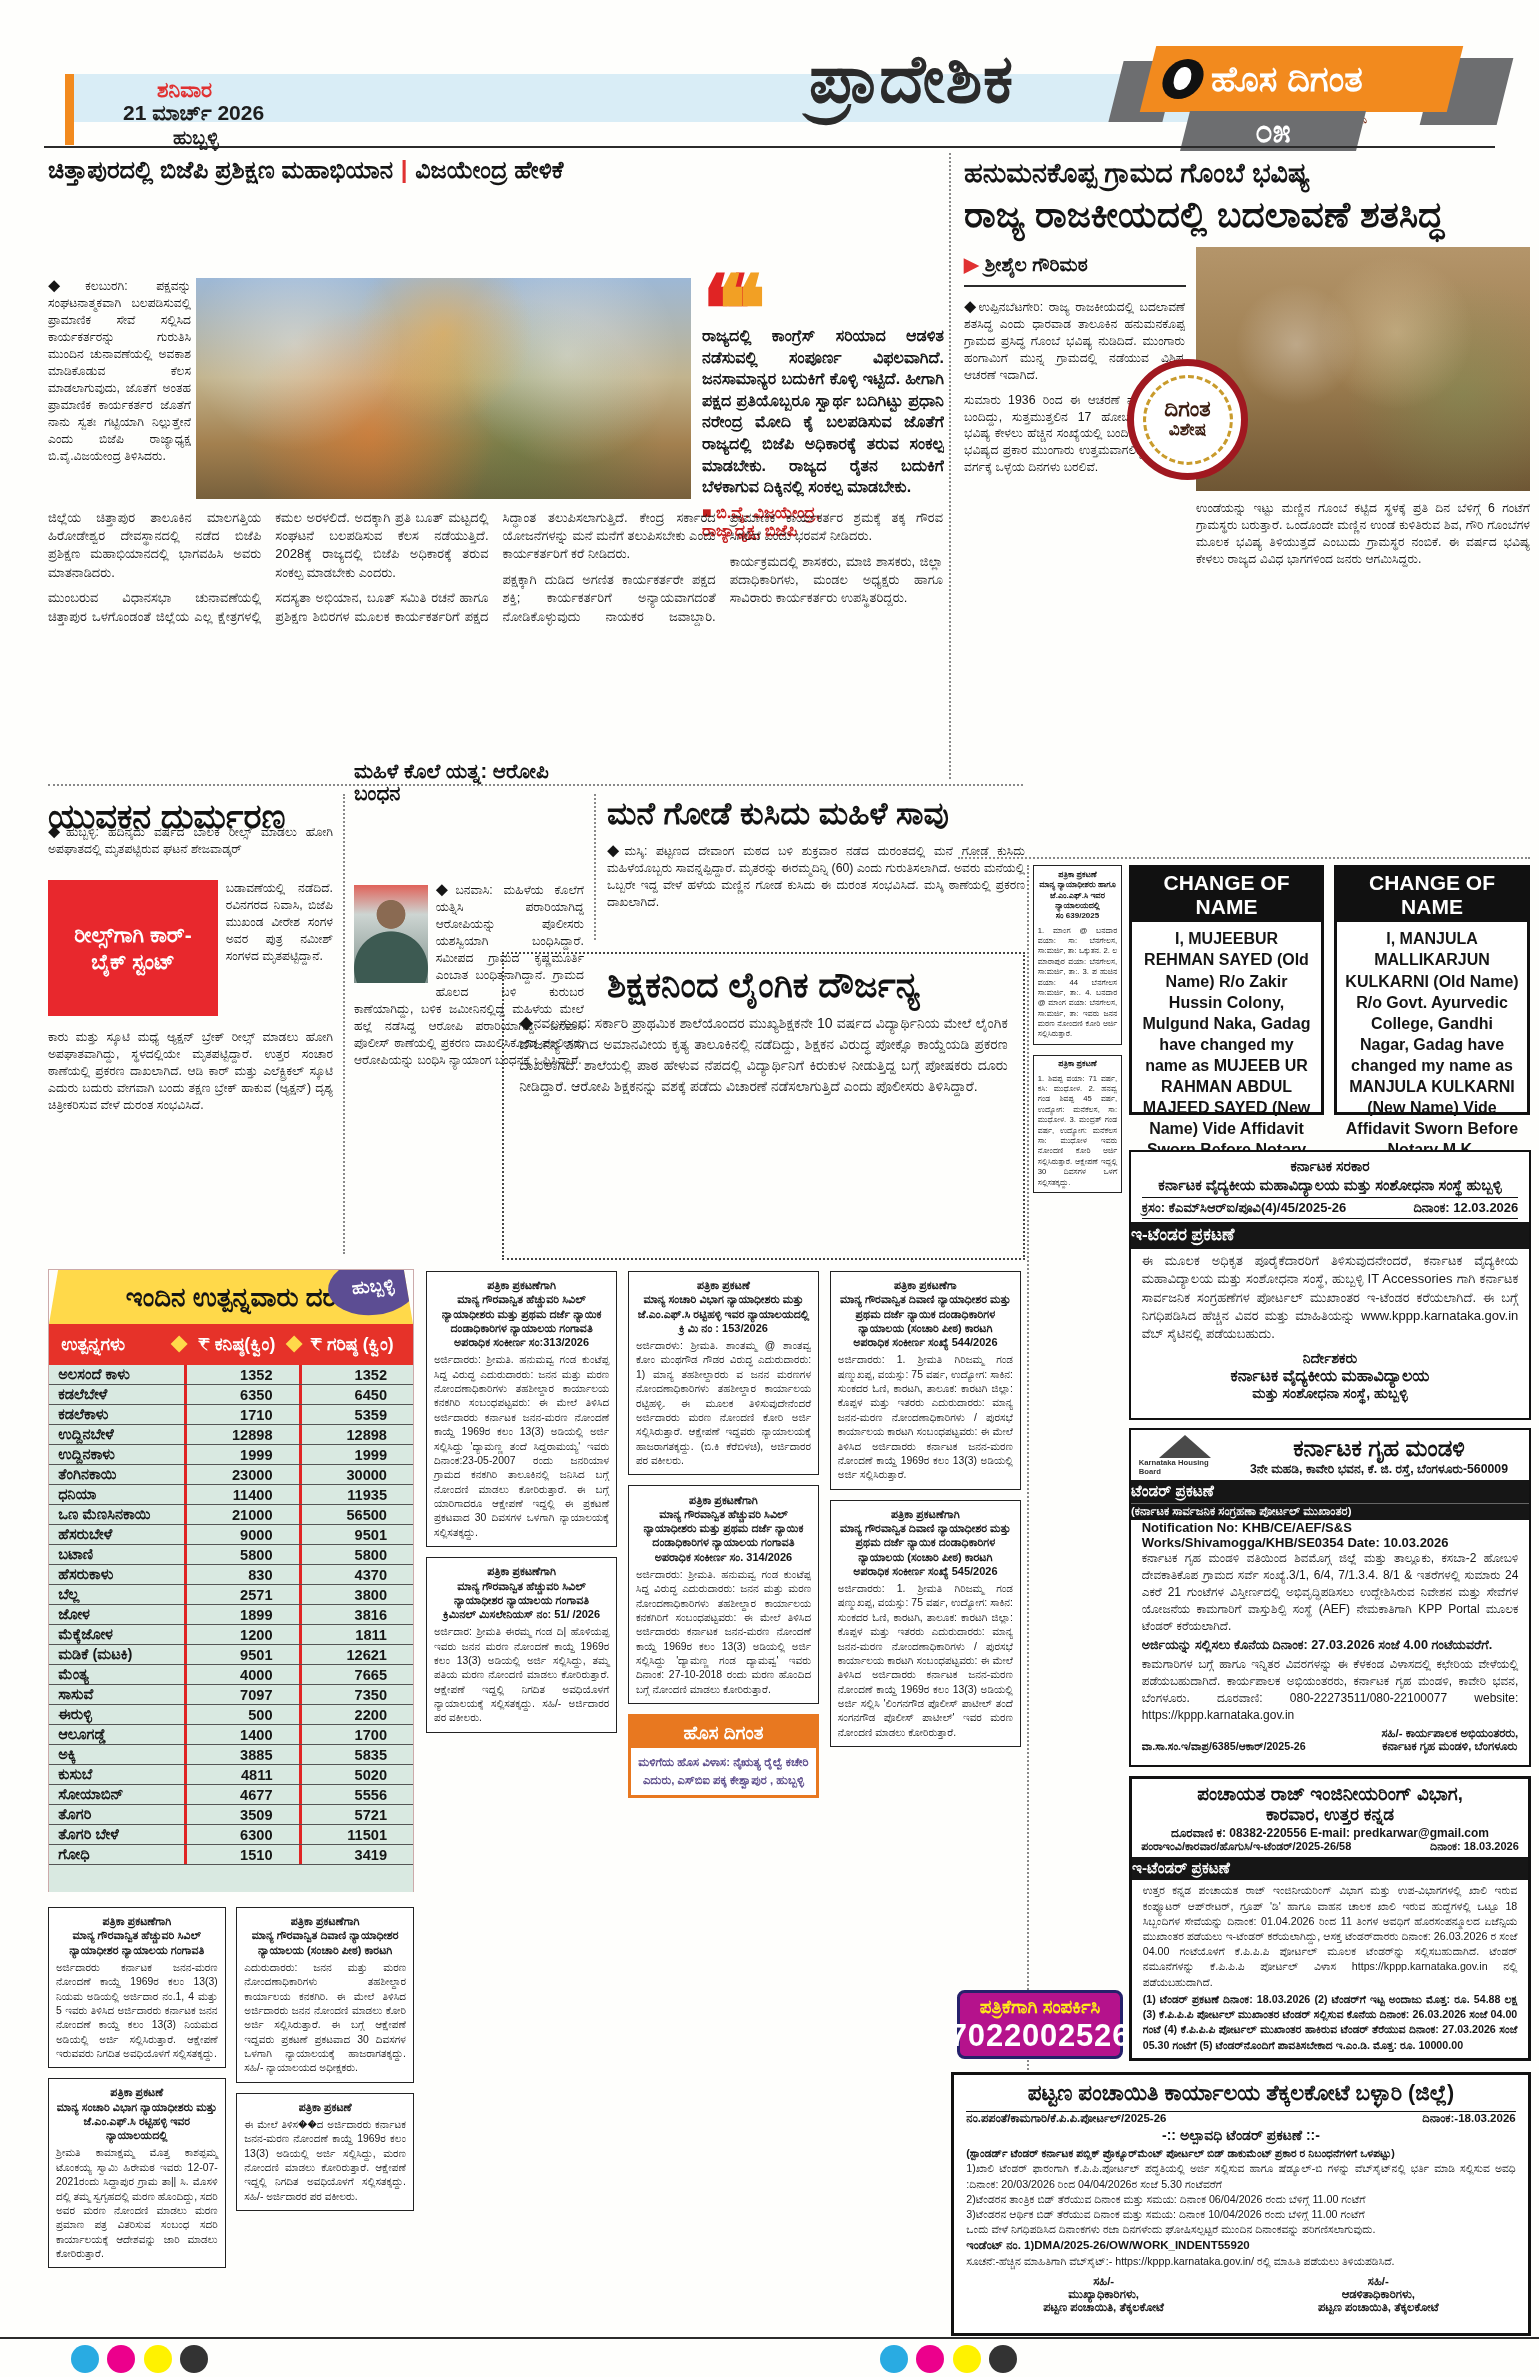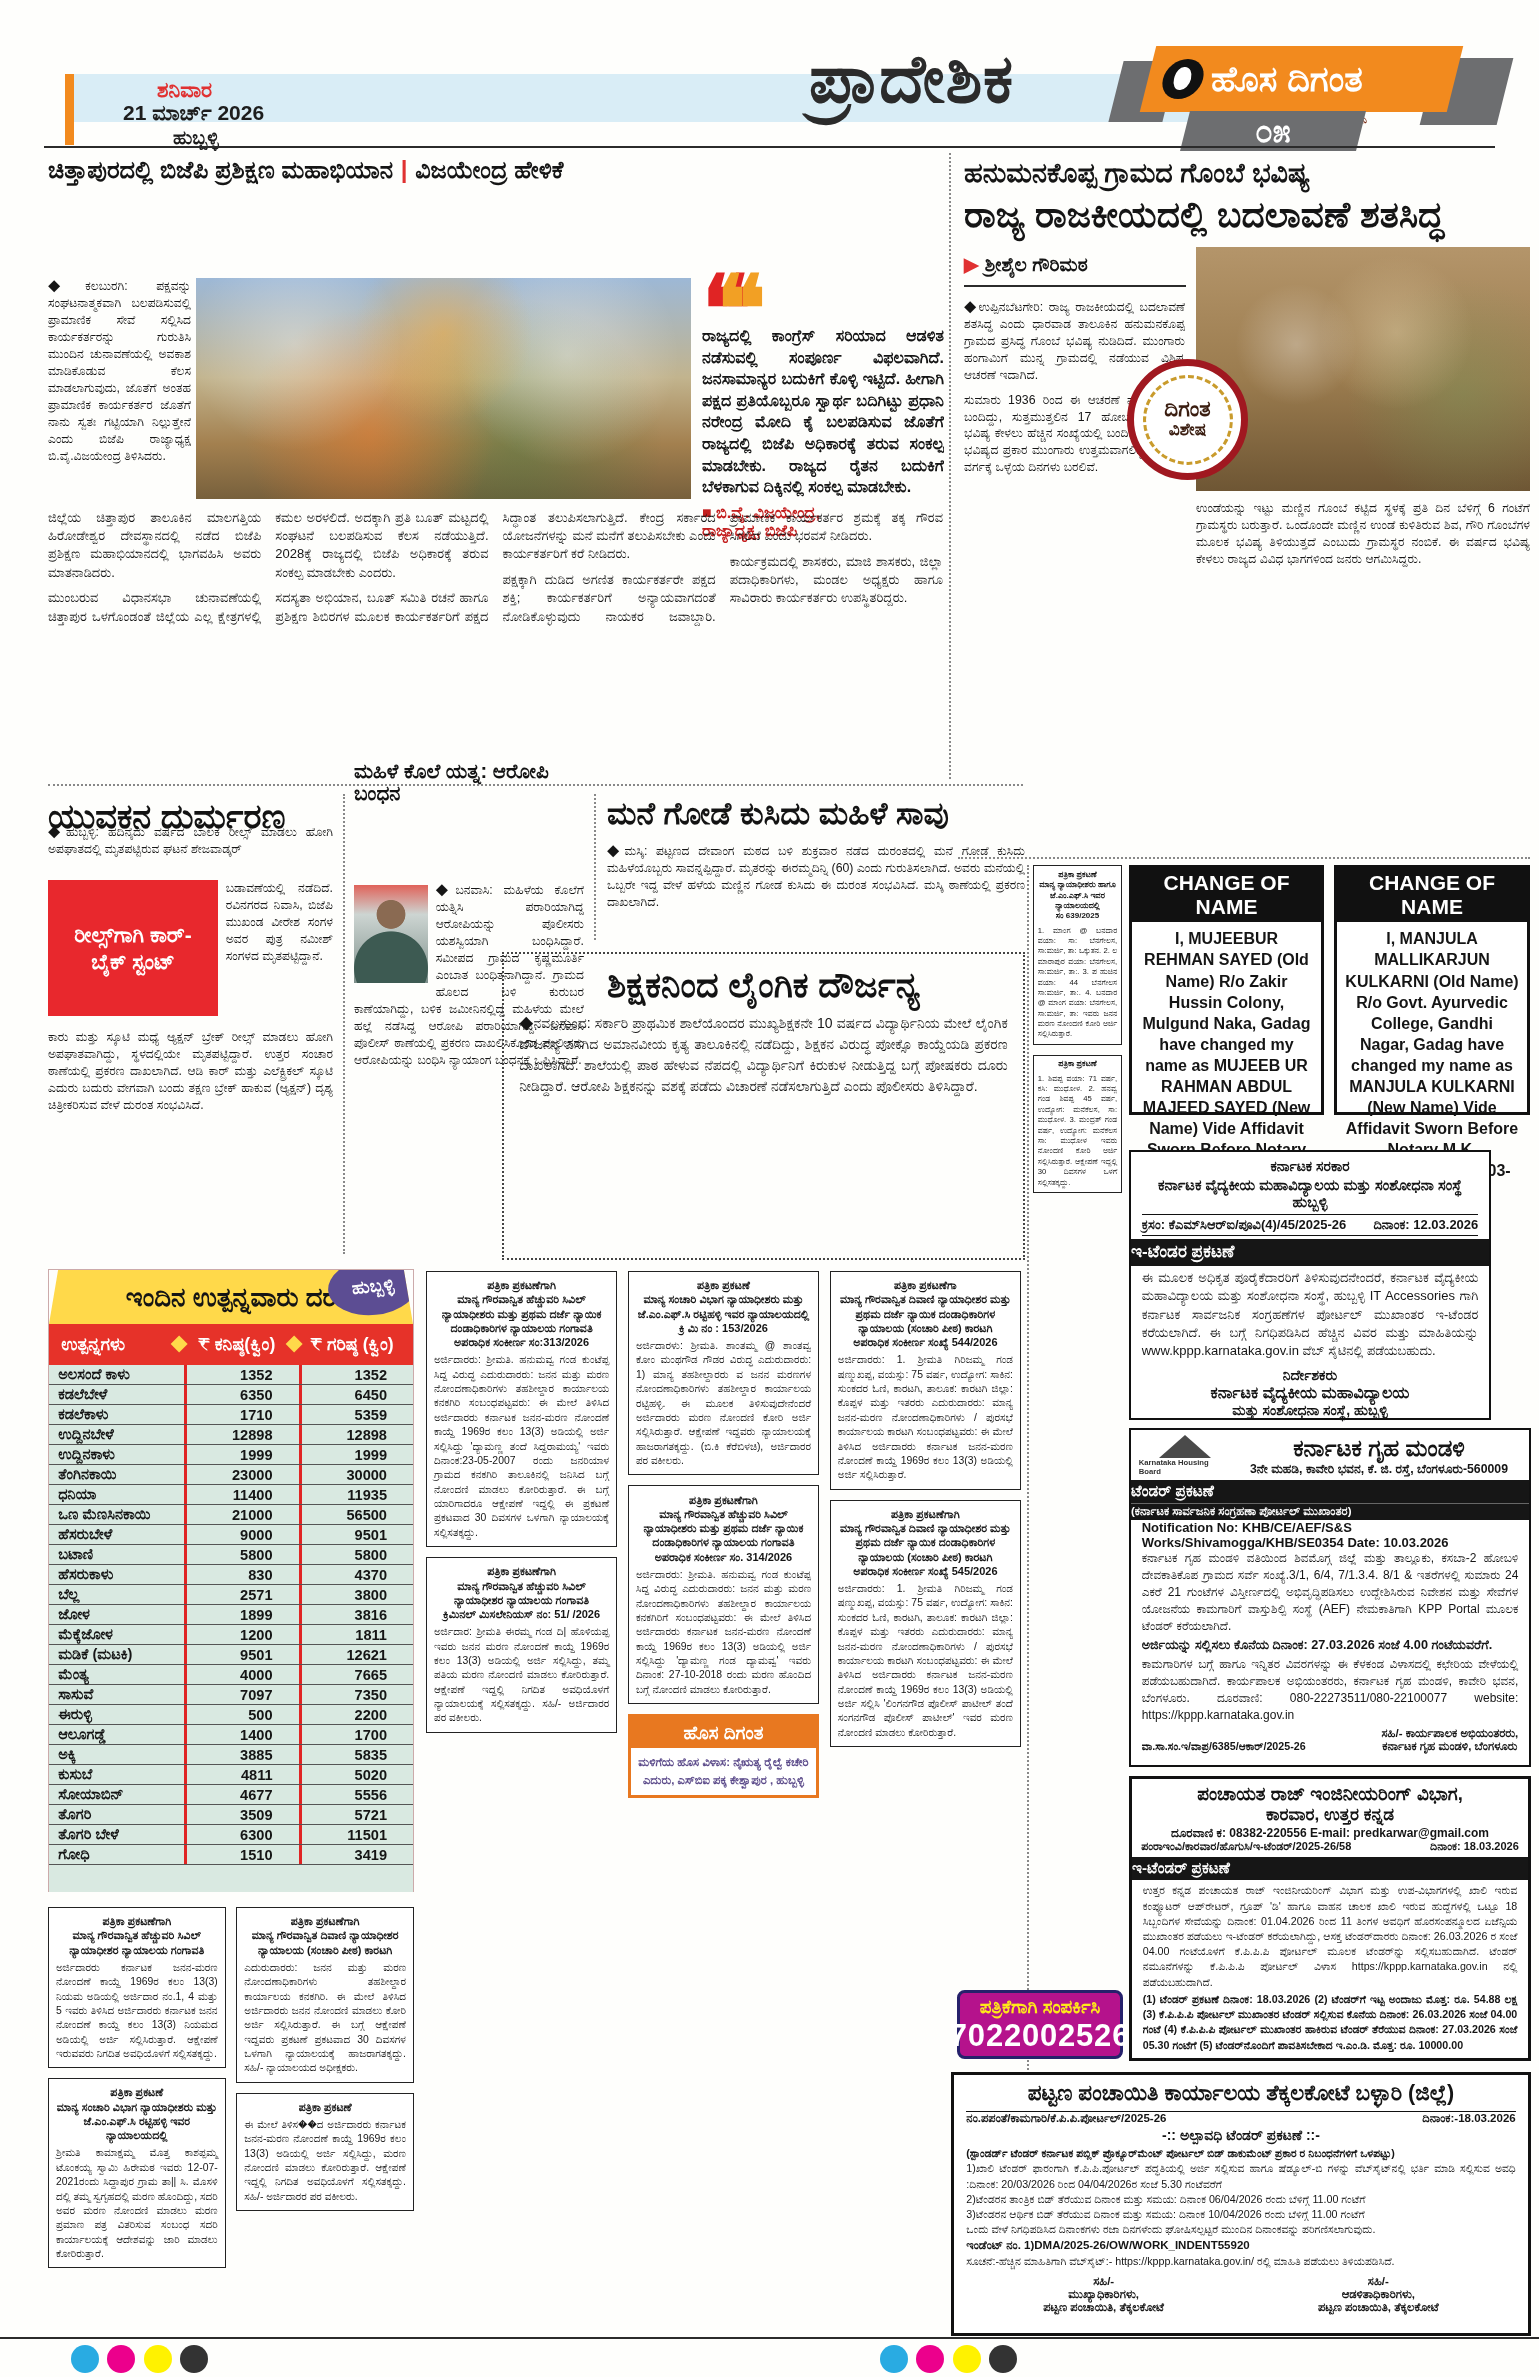--- a/index.html
+++ b/index.html
@@ -426,21 +426,21 @@
 
   <div class="abs con-box" style="left:1129px;top:865px;width:195px;height:250px;">
     <div class="con-title">CHANGE OF NAME</div>
     <div class="con-body">I, MUJEEBUR REHMAN SAYED (Old Name) R/o Zakir Hussin Colony, Mulgund Naka, Gadag have changed my name as MUJEEB UR RAHMAN ABDUL MAJEED SAYED (New Name) Vide Affidavit Sworn Before Notary M.M. Hiremath on 17-03-2026</div>
   </div>
   <div class="abs con-box" style="left:1334px;top:865px;width:196px;height:250px;">
     <div class="con-title">CHANGE OF NAME</div>
     <div class="con-body">I, MANJULA MALLIKARJUN KULKARNI (Old Name) R/o Govt. Ayurvedic College, Gandhi Nagar, Gadag have changed my name as MANJULA KULKARNI (New Name) Vide Affidavit Sworn Before Notary M.K. Kagadagar on 16-03-2026</div>
   </div>
 
-  <div class="abs tbox" style="left:1129px;top:1150px;width:362px;height:270px;">
+  <div class="abs tbox" style="left:1129px;top:1150px;width:402px;height:270px;">
     <div class="tbox-inner">
       <div class="ctr" style="font-size:14px;font-weight:bold;">ಕರ್ನಾಟಕ ಸರಕಾರ</div>
       <div class="ctr t-bold" style="font-size:14.6px;margin:1.5px 0 3.1px;">ಕರ್ನಾಟಕ ವೈದ್ಯಕೀಯ ಮಹಾವಿದ್ಯಾಲಯ ಮತ್ತು ಸಂಶೋಧನಾ ಸಂಸ್ಥೆ ಹುಬ್ಬಳ್ಳಿ</div>
       <div class="t-row" style="border-top:1.5px solid #111;border-bottom:1.5px solid #111;padding:2.3px 0;">
         <span>ಕ್ರಸಂ: ಕೆಎಮ್‌ಸಿಆರ್‌ಐ/ಪೂವಿ(4)/45/2025-26</span>
         <span>ದಿನಾಂಕ: 12.03.2026</span>
       </div>
       <div class="bar" style="font-size:17px;padding:3.1px 0;margin:3.1px -10.7px;">ಇ-ಟೆಂಡರ ಪ್ರಕಟಣೆ</div>
       <div class="t-line">ಈ ಮೂಲಕ ಅಧಿಕೃತ ಪೂರೈಕೆದಾರರಿಗೆ ತಿಳಿಸುವುದನೇಂದರೆ, ಕರ್ನಾಟಕ ವೈದ್ಯಕೀಯ ಮಹಾವಿದ್ಯಾಲಯ ಮತ್ತು ಸಂಶೋಧನಾ ಸಂಸ್ಥೆ, ಹುಬ್ಬಳ್ಳಿ IT Accessories ಗಾಗಿ ಕರ್ನಾಟಕ ಸಾರ್ವಜನಿಕ ಸಂಗ್ರಹಣೆಗಳ ಪೋರ್ಟಲ್ ಮುಖಾಂತರ ಇ-ಟೆಂಡರ ಕರೆಯಲಾಗಿದೆ. ಈ ಬಗ್ಗೆ ನಿಗಧಿಪಡಿಸಿದ ಹೆಚ್ಚಿನ ವಿವರ ಮತ್ತು ಮಾಹಿತಿಯನ್ನು www.kppp.karnataka.gov.in ವೆಬ್ ಸೈಟಿನಲ್ಲಿ ಪಡೆಯಬಹುದು.</div>
       <div class="ctr t-bold" style="font-size:14px;margin-top:6.1px;">ನಿರ್ದೇಶಕರು</div>

